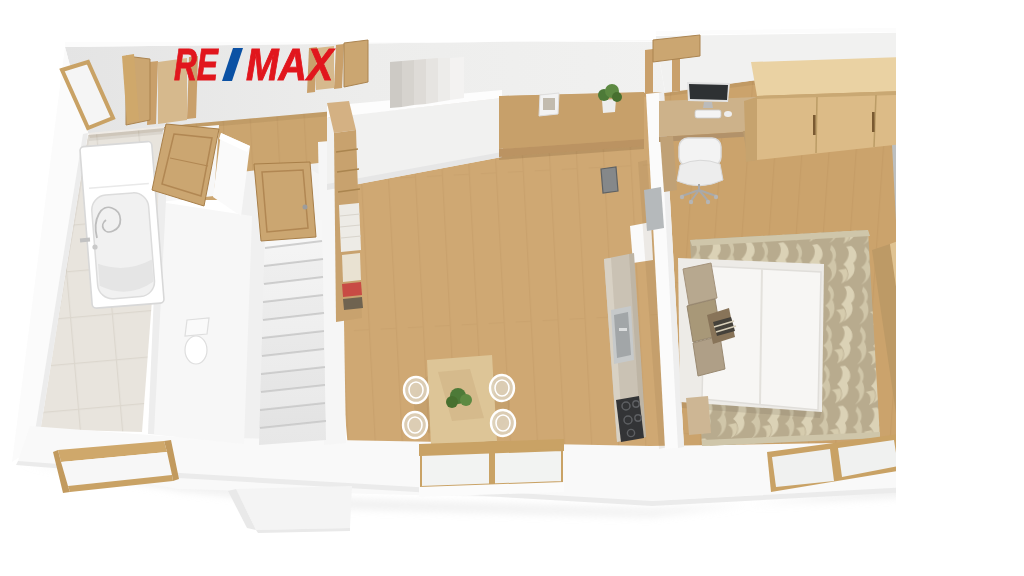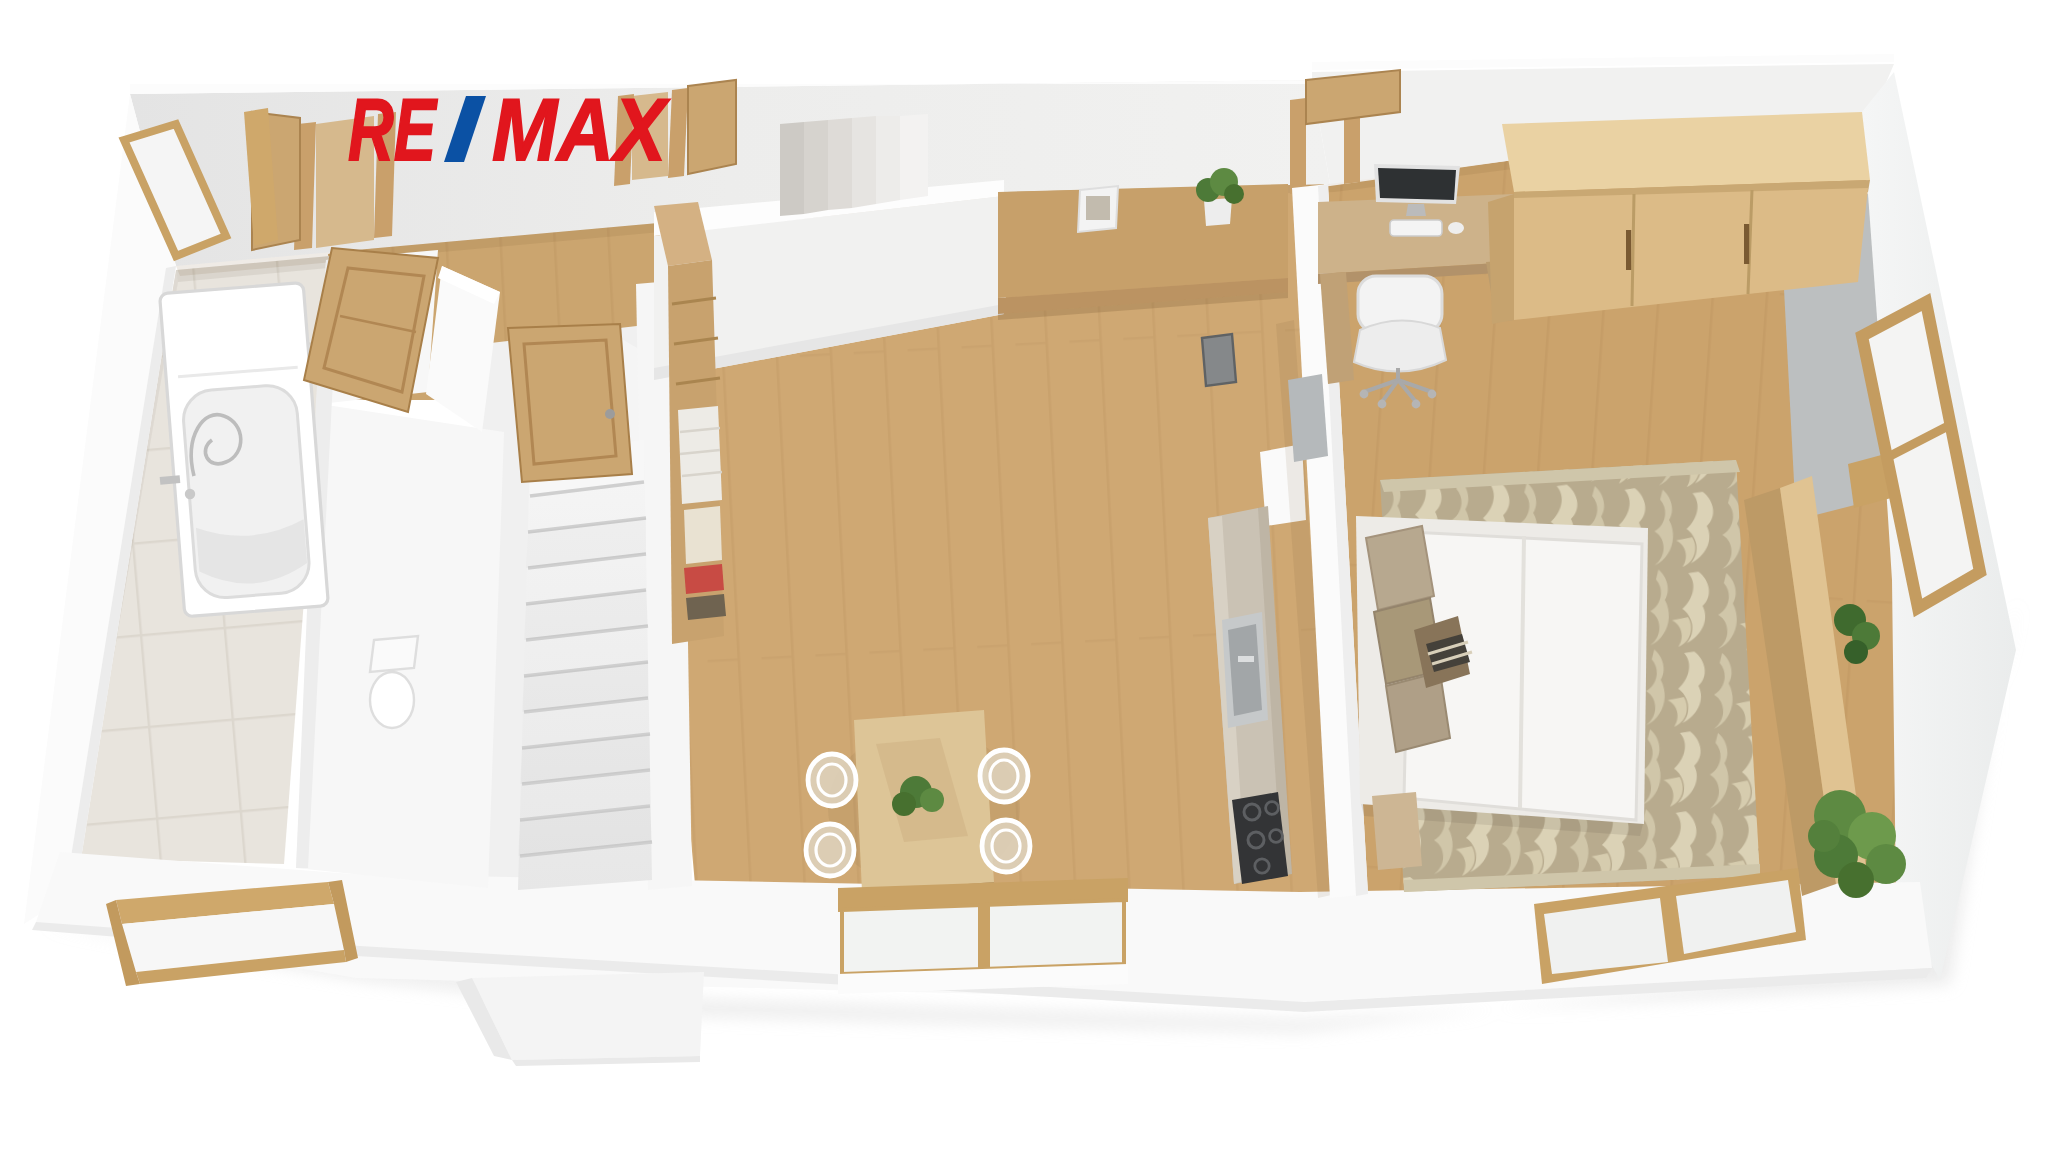--- a/index.html
+++ b/index.html
@@ -1,16 +1,16 @@
 <!DOCTYPE html>
 <html><head>
 <meta charset="utf-8">
 <style>
 html,body{margin:0;padding:0;background:#ffffff;}
-#stage{width:1024px;height:576px;position:relative;overflow:hidden;background:#f9a8d4;
+#stage{width:896px;height:576px;position:relative;overflow:hidden;background:#f9a8d4;
 font-family:"Liberation Sans",sans-serif;}
 svg{display:block;}
 </style>
 </head>
 <body>
 <div id="stage">
 <svg width="1024" height="576" viewBox="0 0 1024 576">
 <defs>
 <linearGradient id="bandg" x1="0" y1="0" x2="1" y2="0">
 <stop offset="0" stop-color="#e4e4e4"></stop>

